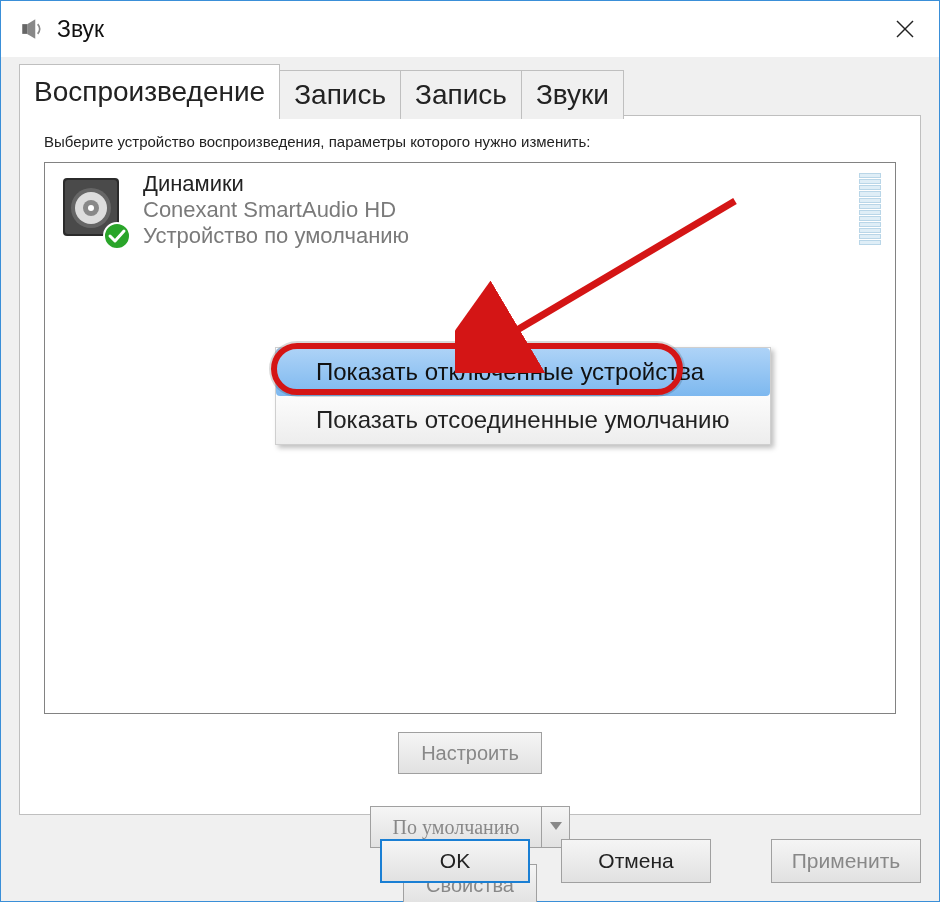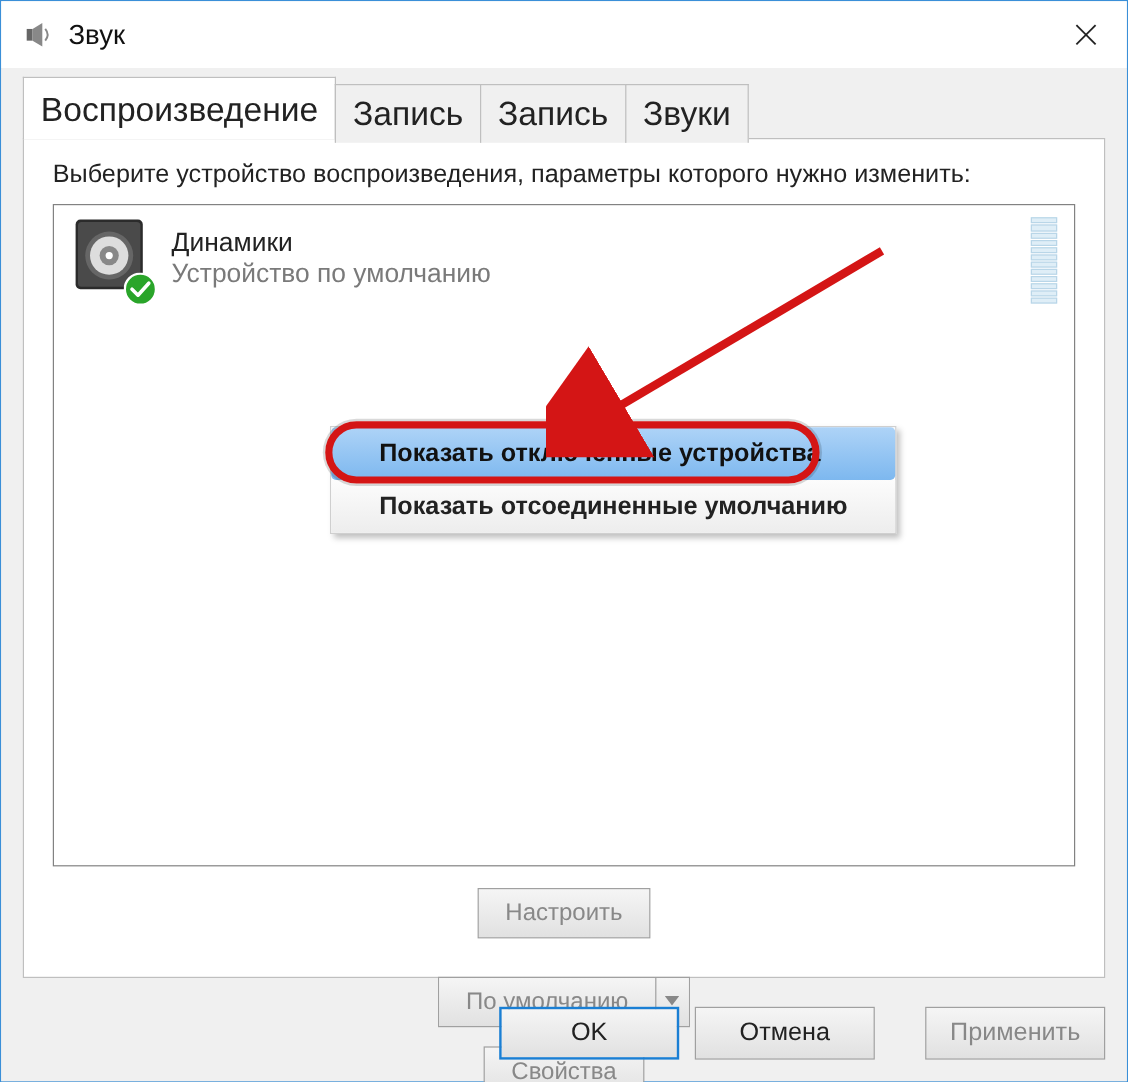--- a/index.html
+++ b/index.html
@@ -83,21 +83,21 @@
 }
 .tab-panel {
   border: 1px solid #bfbfbf;
   background: #fff;
   position: absolute;
   top: 44px; left: 0; right: 0;
   height: 700px;
   padding: 16px 24px;
 }
 .instruction {
-  font-size: 21px;
+  font-size: 15px;
   color: #222;
   line-height: 1.35;
   margin-bottom: 10px;
 }
 .device-list {
   border: 1px solid #828282;
   background: #fff;
   height: 552px;
   position: relative;
   overflow: hidden;
@@ -153,41 +153,42 @@
   display: inline-flex;
   align-items: center;
   justify-content: center;
 }
 .btn-gray.disabled { color: #888; }
 .bottom-row .spacer { flex: 1; }
 .split-btn {
   display: inline-flex;
   border: 1px solid #a0a0a0;
   height: 42px;
+  font-family: Liberation Serif, serif;
 }
 .split-btn .main {
   background: linear-gradient(#f5f5f5,#e1e1e1);
   font-size: 20px;
   color: #888;
   padding: 6px 22px;
   display: flex; align-items: center;
 }
 .split-btn .drop {
   background: linear-gradient(#f5f5f5,#e1e1e1);
   border-left: 1px solid #a0a0a0;
   width: 28px;
   display: flex; align-items: center; justify-content: center;
   color: #888;
 }
 .dialog-buttons {
   position: absolute;
   bottom: 18px;
   right: 18px;
   display: flex;
-  gap: 13px;
+  gap: 31px;
 }
 .dlg-btn {
   min-width: 150px;
   height: 44px;
   background: linear-gradient(#f5f5f5,#e1e1e1);
   border: 1px solid #a0a0a0;
   font-size: 21px;
   color: #222;
   display: flex;
   align-items: center;
@@ -204,27 +205,26 @@
 .context-menu {
   position: absolute;
   left: 230px;
   top: 184px;
   background: #fff;
   border: 1px solid #cfcfcf;
   box-shadow: 3px 3px 5px rgba(0,0,0,0.25);
   z-index: 10;
 }
 .context-menu .item {
-  font-size: 21px;
+  font-size: 24px;
   color: #222;
   padding: 10px 40px;
   white-space: nowrap;
   position: relative;
   background: linear-gradient(#fcfcfc,#ededed);
-  font-weight: bold;
 }
 .context-menu .item.highlight {
   background: linear-gradient(#aed3f7,#7db8ef);
   color: #111;
   border-radius: 4px;
 }
 .ring {
   position: absolute;
   border: 6px solid #d41515;
   border-radius: 26px;
@@ -282,20 +282,21 @@
                 <circle cx="36" cy="34" r="8" fill="#888"></circle>
                 <circle cx="36" cy="34" r="3" fill="#fff"></circle>
               </svg>
               <svg viewBox="0 0 28 28" width="28" height="28" style="position:absolute;right:-4px;bottom:-4px">
                 <circle cx="14" cy="14" r="13" fill="#2aa52a" stroke="#fff" stroke-width="2"></circle>
                 <path d="M7 14 L12 19 L21 9" stroke="#fff" stroke-width="3" fill="none" stroke-linecap="round" stroke-linejoin="round"></path>
               </svg>
             </div>
             <div class="device-text">
               <div class="name">Динамики</div>
+              <div class="sub">Conexant SmartAudio HD</div>
               <div class="sub">Устройство по умолчанию</div>
             </div>
             <div class="level-meter">
               <div></div>
                 <div></div>
                 <div></div>
                 <div></div>
                 <div></div>
                 <div></div>
                 <div></div>

